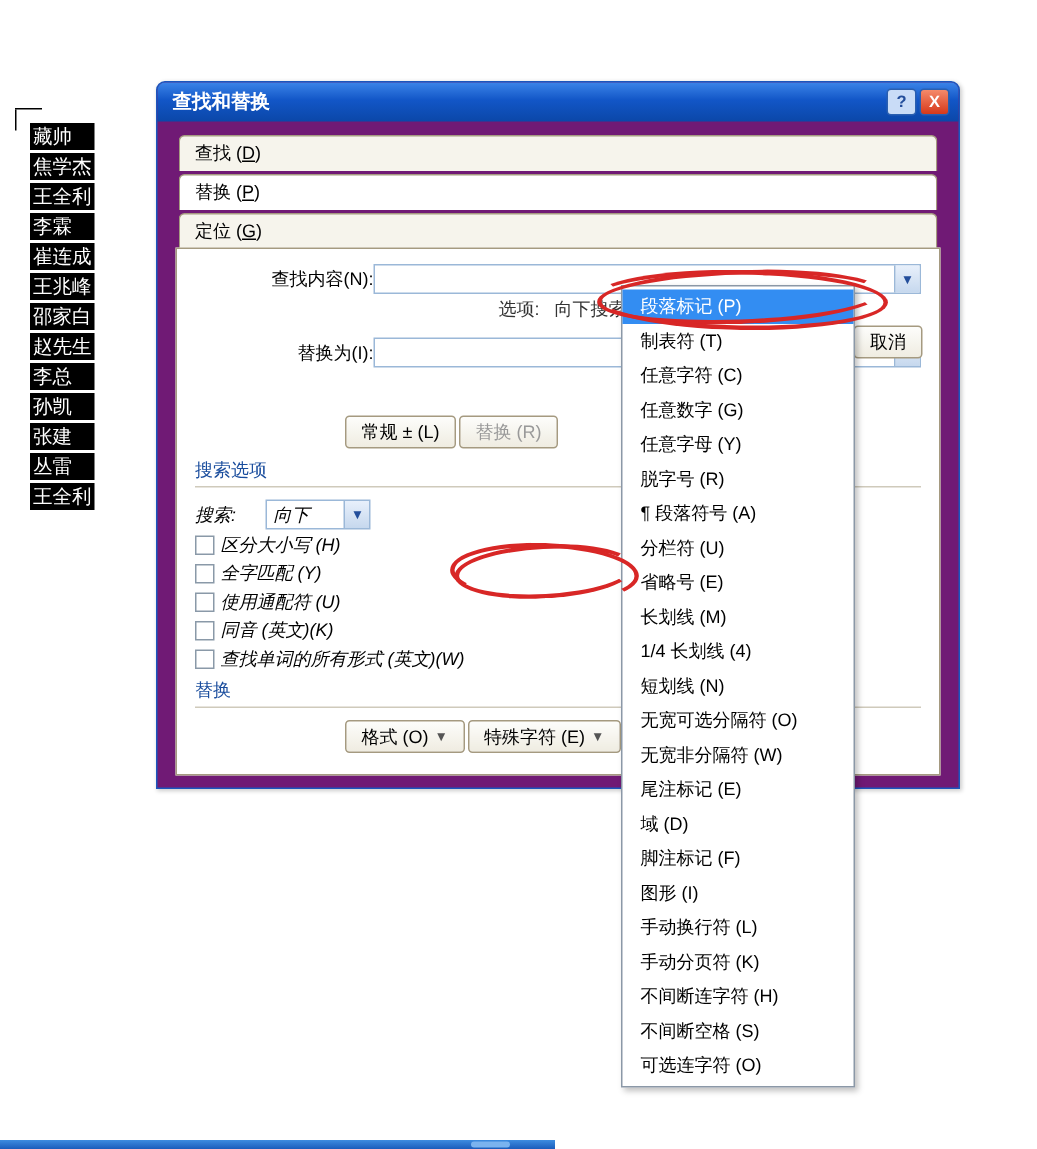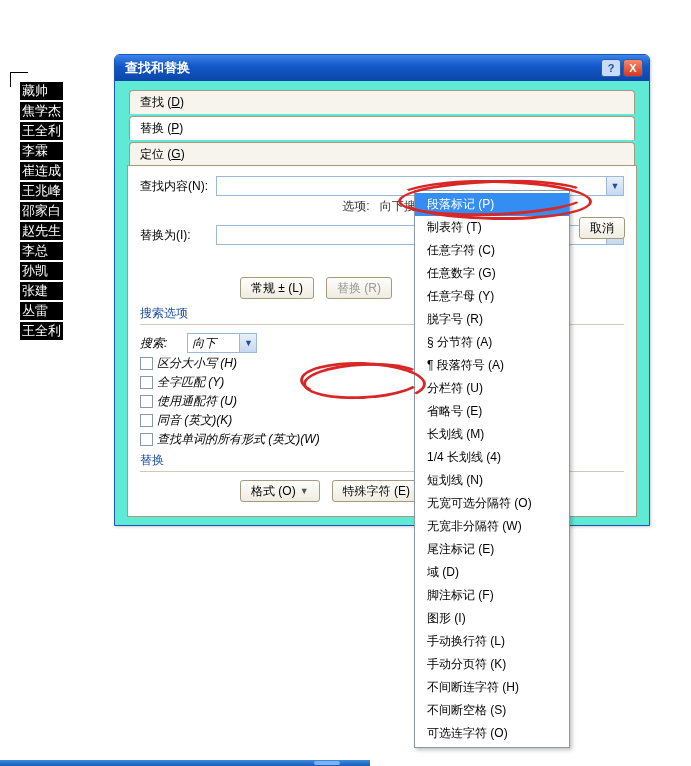--- a/index.html
+++ b/index.html
@@ -37,24 +37,24 @@
     content: "";
     position: absolute;
     left: 0; top: 0;
     width: 1px; height: 14px;
     background: #000;
   }
 
   
   .dialog {
     position: absolute;
-    left: 114px; top: 54px;
+    left: 104px; top: 54px;
     width: 536px;
     border: 1px solid #1b56bd;
-    background: #5eead4;
+    background: #701a75;
     border-radius: 6px 6px 0 0;
     box-shadow: 1px 1px 3px rgba(0,0,0,0.2);
   }
   .titlebar {
     height: 26px;
     background: linear-gradient(to bottom,#3b84e8,#1256c7 45%,#0b47a8);
     border-radius: 5px 5px 0 0;
     display: flex;
     align-items: center;
     color: #fff;
@@ -98,38 +98,38 @@
   .tab u { text-decoration: underline; }
   .tab-body {
     margin: 0 12px 8px 12px;
     border:1px solid #a59a80;
     background:#fff;
     padding: 10px 12px 4px 12px;
     position:relative;
   }
 
   .row { display:flex; align-items:center; margin-bottom:4px; }
-  .row label { width: 76px; text-align:left; }
+  .row label { width: 76px; text-align:right;margin-left:43px; }
   .row .field {
     flex:1; height:20px;
     border:1px solid #9bb8d8;
     background:#fff;
     position:relative;
   }
   .row .field .dd {
     position:absolute; right:0; top:0;
     width:17px; height:100%;
     border-left:1px solid #9bb8d8;
     background: linear-gradient(#e8f0fb,#c6d8ee);
     display:flex;align-items:center;justify-content:center;
     font-size:9px; color:#234e9b;
   }
   .opts-line { padding-left: 76px; margin-top:-2px; margin-bottom:10px; color:#333;text-align:center; }
 
-  .btnrow { display:flex; gap:12px; margin:6px 0; align-items:center; }
+  .btnrow { display:flex; gap:2px; margin:6px 0; align-items:center; }
   .btn {
     height:22px; padding: 0 10px;
     border:1px solid #a59a80;
     background: linear-gradient(#fdfdfb,#efece1);
     border-radius:3px;
     display:inline-flex; align-items:center; gap:4px;
     font-size:12px;
   }
   .btn.disabled { color:#999; }
   .btn .arrow { font-size:9px; color:#555; }
@@ -338,21 +338,20 @@
 </div>
 
 <div class="menu">
 
 <div class="item hover">段落标记 (P)</div>
     <div class="item">制表符 (T)</div>
     <div class="item">任意字符 (C)</div>
     <div class="item">任意数字 (G)</div>
     <div class="item">任意字母 (Y)</div>
     <div class="item">脱字号 (R)</div>
-    <div class="item">§ 分节符 (A)</div>
     <div class="item">¶ 段落符号 (A)</div>
     <div class="item">分栏符 (U)</div>
     <div class="item">省略号 (E)</div>
     <div class="item">长划线 (M)</div>
     <div class="item">1/4 长划线 (4)</div>
     <div class="item">短划线 (N)</div>
     <div class="item">无宽可选分隔符 (O)</div>
     <div class="item">无宽非分隔符 (W)</div>
     <div class="item">尾注标记 (E)</div>
     <div class="item">域 (D)</div>

